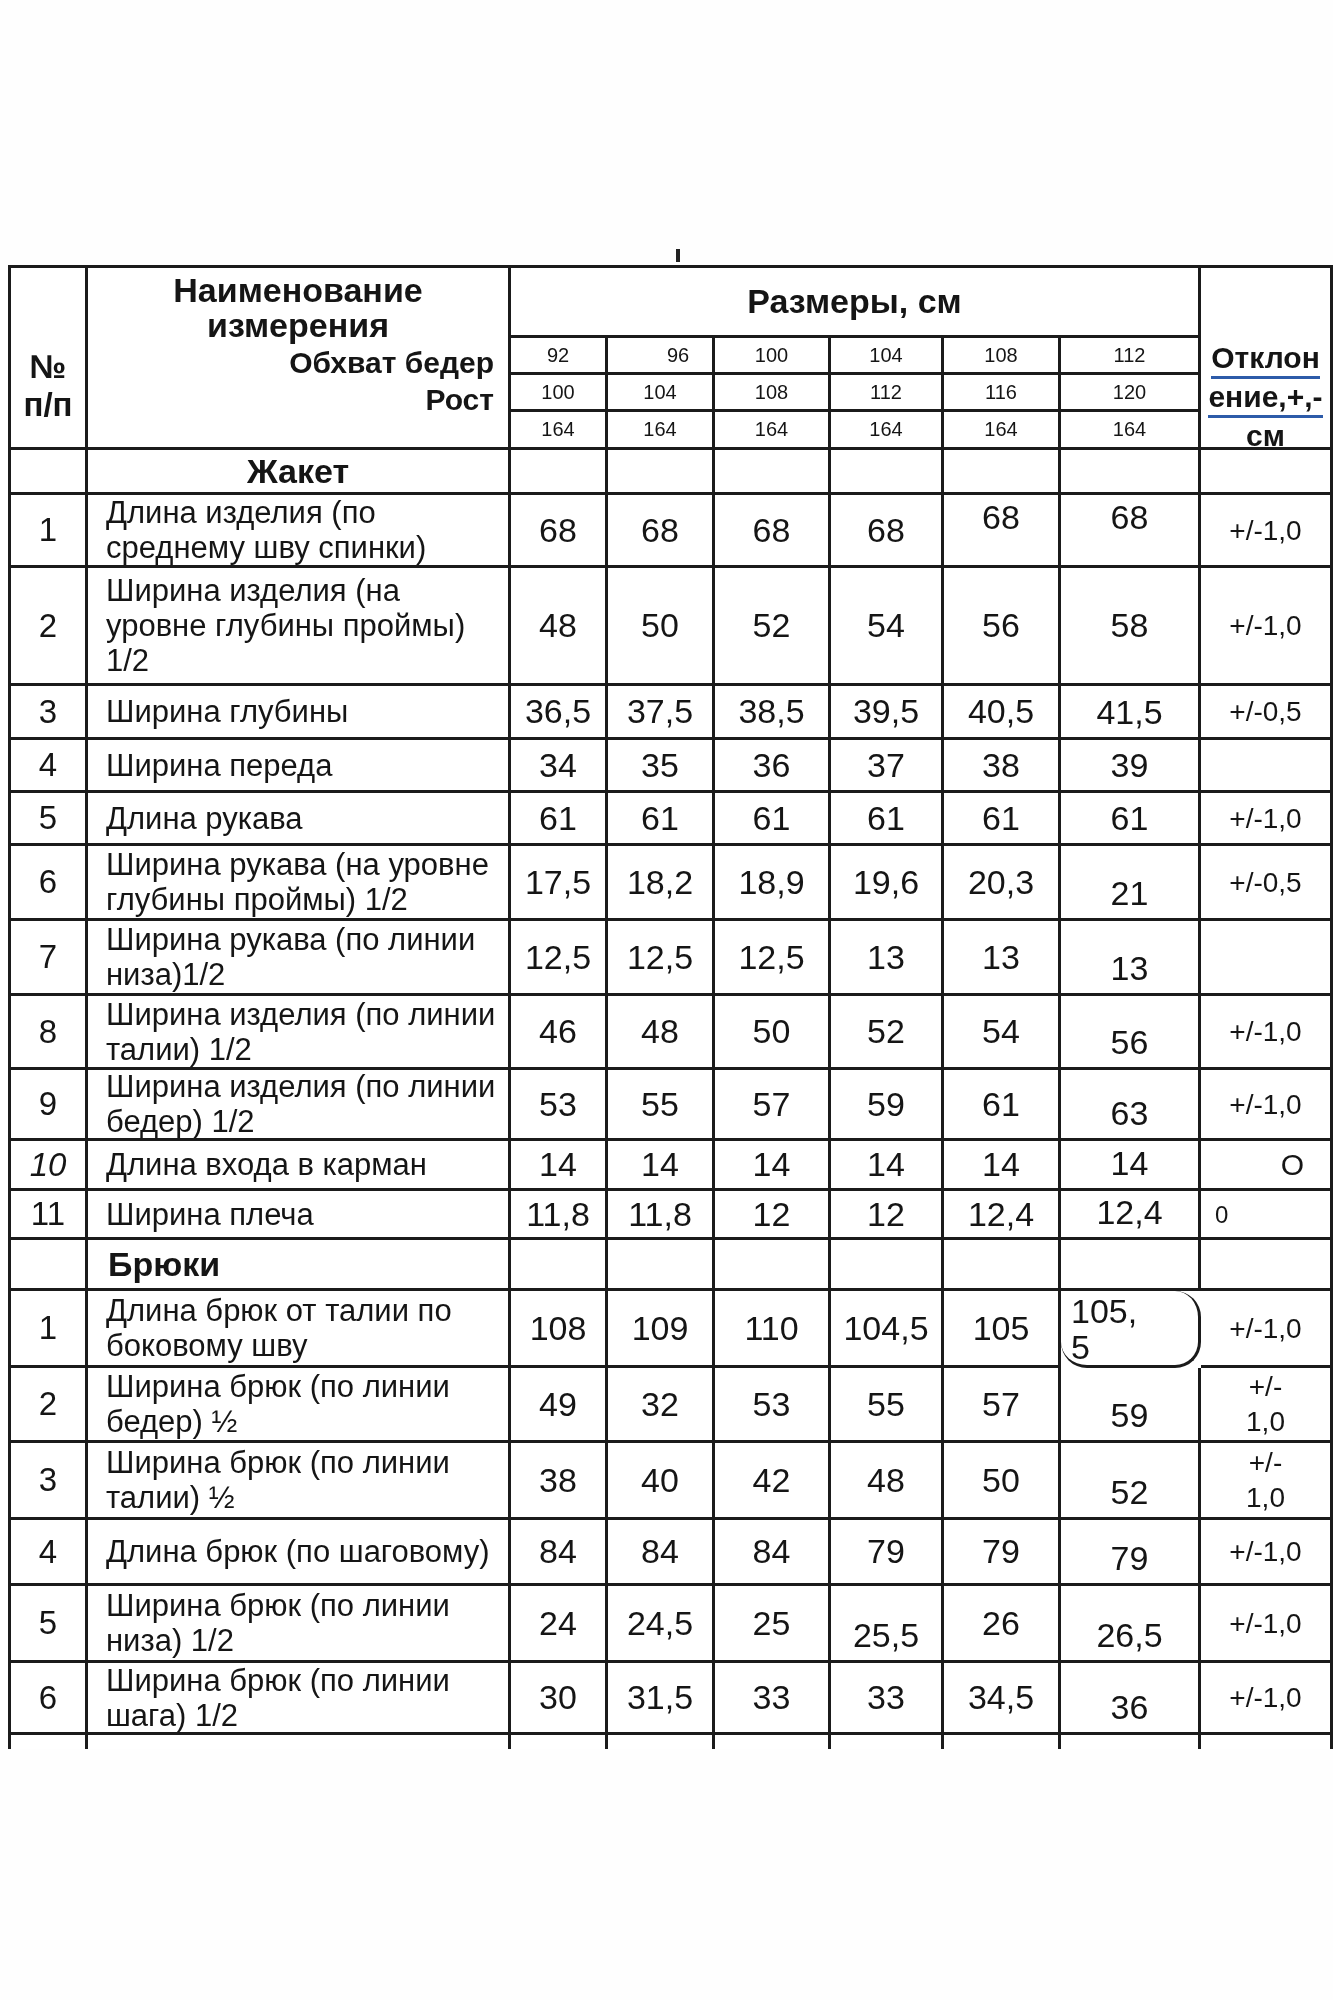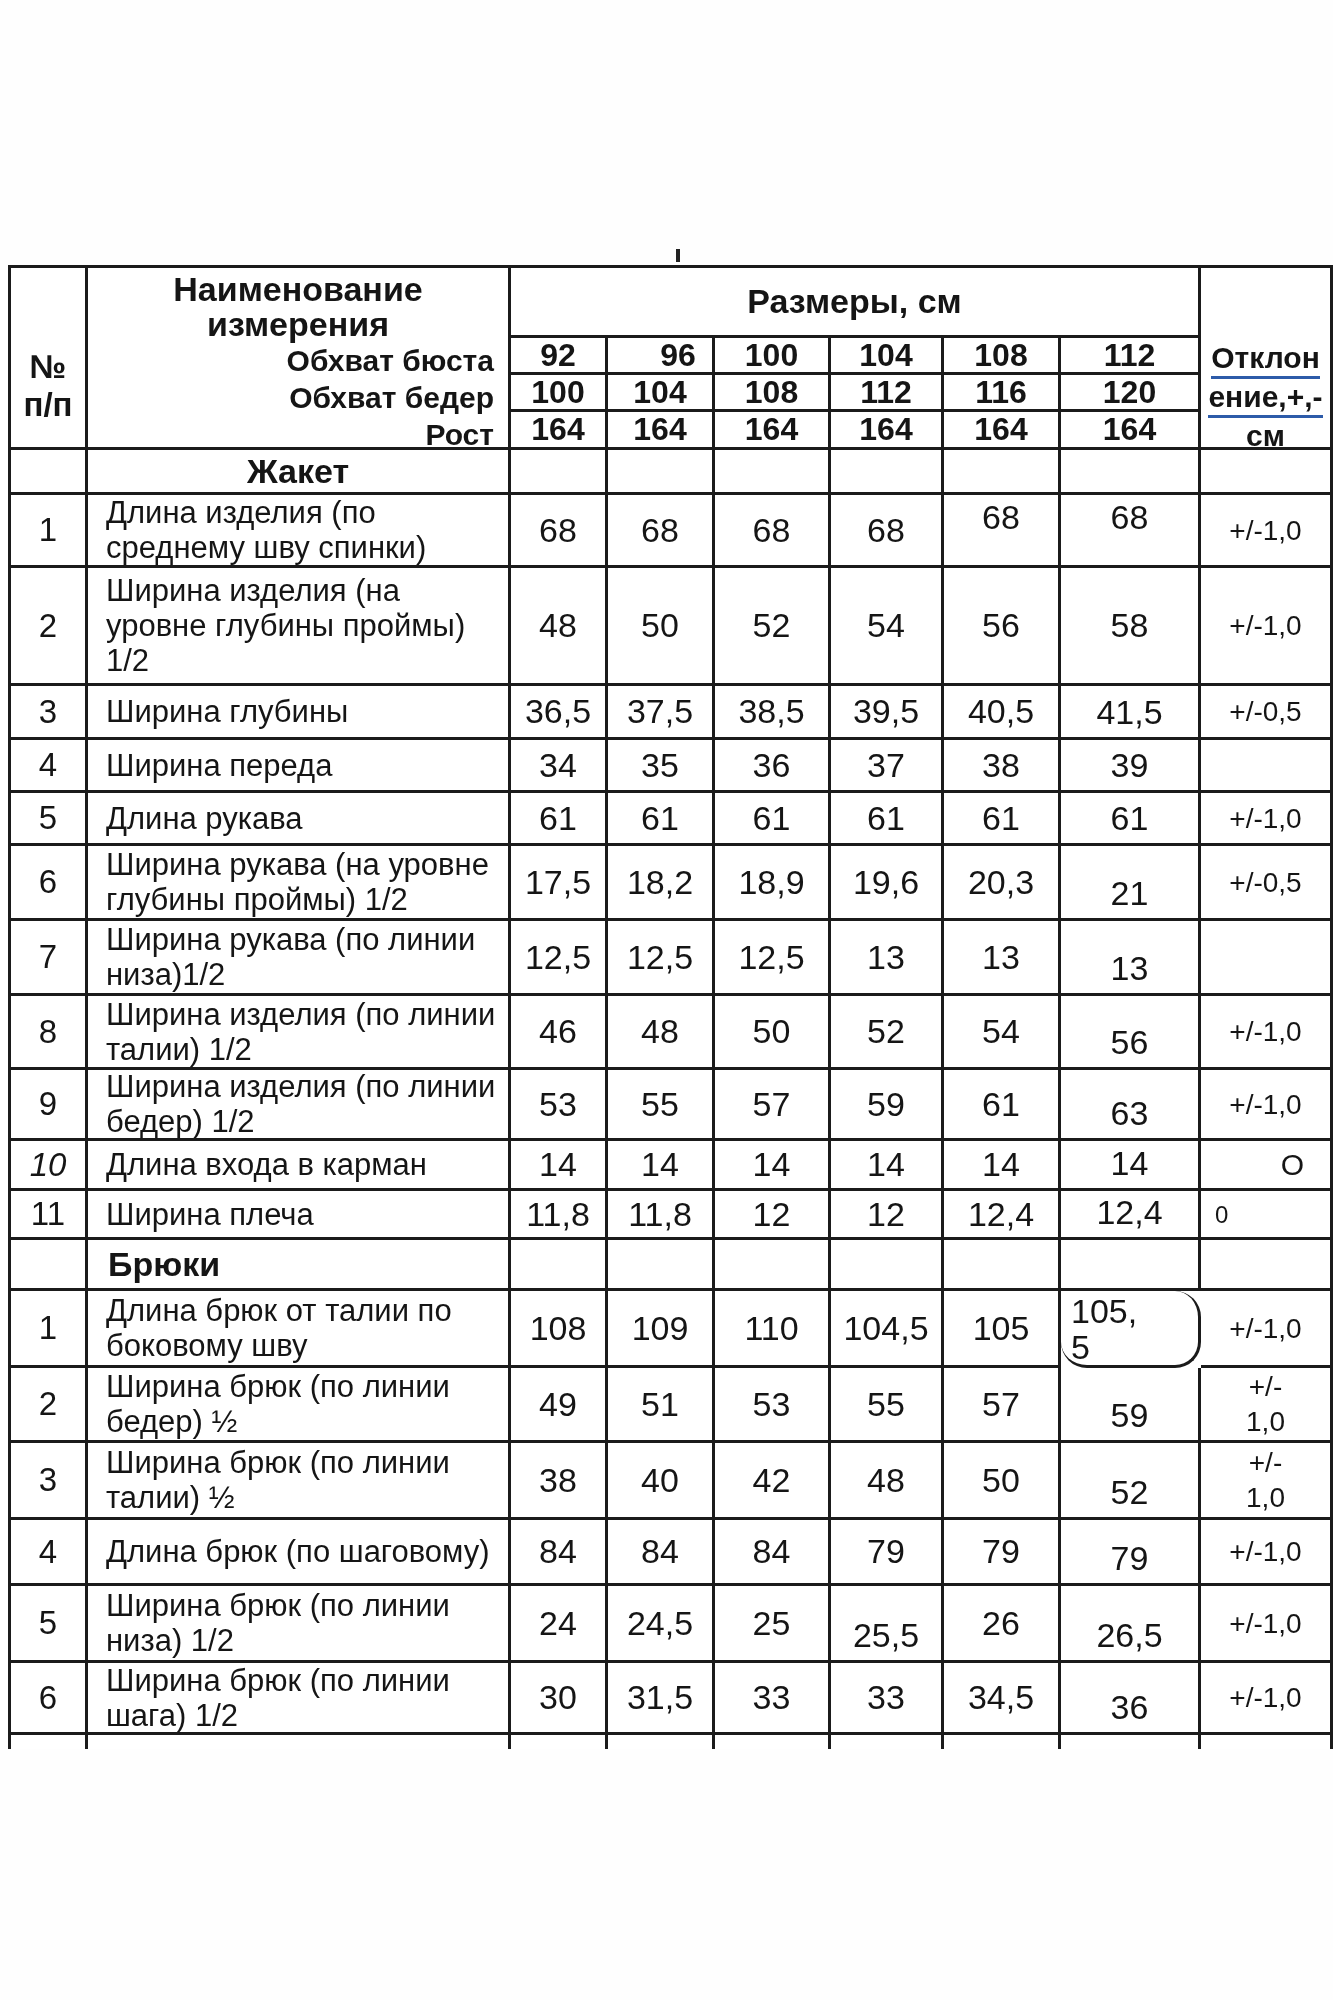--- a/index.html
+++ b/index.html
@@ -41,21 +41,21 @@
     height:37px;display:flex;align-items:center;justify-content:flex-end;
     padding-right:14px;font-weight:bold;font-size:30px;
   }
   .hdr-sub.tall{height:38px;}
   .hdr-sizes{grid-column:3/9;grid-row:1;font-weight:bold;font-size:34px;}
   .hdr-dev{
     grid-column:9;grid-row:1/5;flex-direction:column;justify-content:flex-start;
     padding-top:72px;font-weight:bold;font-size:30px;line-height:36px;text-align:center;
   }
   .hdr-dev .u{border-bottom:3px solid var(--ul,#2d5ba9);display:inline-block;}
-  .size-hv{font-weight:bold;font-size:32px;}
+  .size-hv{font-weight:normal;font-size:20px;}
   .sec-title{font-weight:bold;font-size:34px;}
   .name{
     justify-content:flex-start;text-align:left;padding-left:18px;
     font-size:31px;line-height:35px;white-space:pre-line;
   }
   .no{font-size:33px;}
   .val{font-size:34px;}
   .val.low{align-items:flex-end;padding-bottom:5px;}
   .val.high{align-items:flex-start;padding-top:3px;}
   .val.wrapv{
@@ -73,21 +73,20 @@
   <div class="tick"></div>
 
   <div class="table" id="grid" style="grid-template-columns: 77px 423px 97px 107px 116px 113px 117px 140px 129px; grid-template-rows: 70px 37px 37px 38px 45px 73px 118px 54px 53px 53px 75px 75px 74px 71px 50px 49px 51px 77px 75px 77px 66px 77px 72px 14px;">
     <div class="cell hdr-no">№
 п/п</div>
 
     <div class="cell hdr-name">
       <div class="hdr-name-title">Наименование
 измерения</div>
       <div id="sub-labels">
-          <div class="hdr-sub">Обхват бюста</div>
           <div class="hdr-sub">Обхват бедер</div>
           <div class="hdr-sub tall">Рост</div>
         </div>
     </div>
 
     <div class="cell hdr-sizes">Размеры, см</div>
 
     <div class="cell hdr-dev c-last">
       <span class="u">Отклон</span>
       <span class="u">ение,+,-</span>
@@ -244,21 +243,21 @@
       <div class="cell val" style="grid-area: 18 / 5;">110</div>
       <div class="cell val" style="grid-area: 18 / 6;">104,5</div>
       <div class="cell val" style="grid-area: 18 / 7;">105</div>
       <div class="cell val wrapv" style="grid-area: 18 / 8;">105,
 5</div>
       <div class="cell dev c-last" style="grid-area: 18 / 9;">+/-1,0</div>
       <div class="cell no" style="grid-area: 19 / 1;">2</div>
       <div class="cell name" style="grid-area: 19 / 2;">Ширина брюк (по линии
 бедер) ½</div>
       <div class="cell val" style="grid-area: 19 / 3;">49</div>
-      <div class="cell val" style="grid-area: 19 / 4;">51</div>
+      <div class="cell val" style="grid-area: 19 / 4;">32</div>
       <div class="cell val" style="grid-area: 19 / 5;">53</div>
       <div class="cell val" style="grid-area: 19 / 6;">55</div>
       <div class="cell val" style="grid-area: 19 / 7;">57</div>
       <div class="cell val low" style="grid-area: 19 / 8;">59</div>
       <div class="cell dev c-last" style="grid-area: 19 / 9;">+/-
 1,0</div>
       <div class="cell no" style="grid-area: 20 / 1;">3</div>
       <div class="cell name" style="grid-area: 20 / 2;">Ширина брюк (по линии
 талии) ½</div>
       <div class="cell val" style="grid-area: 20 / 3;">38</div>

